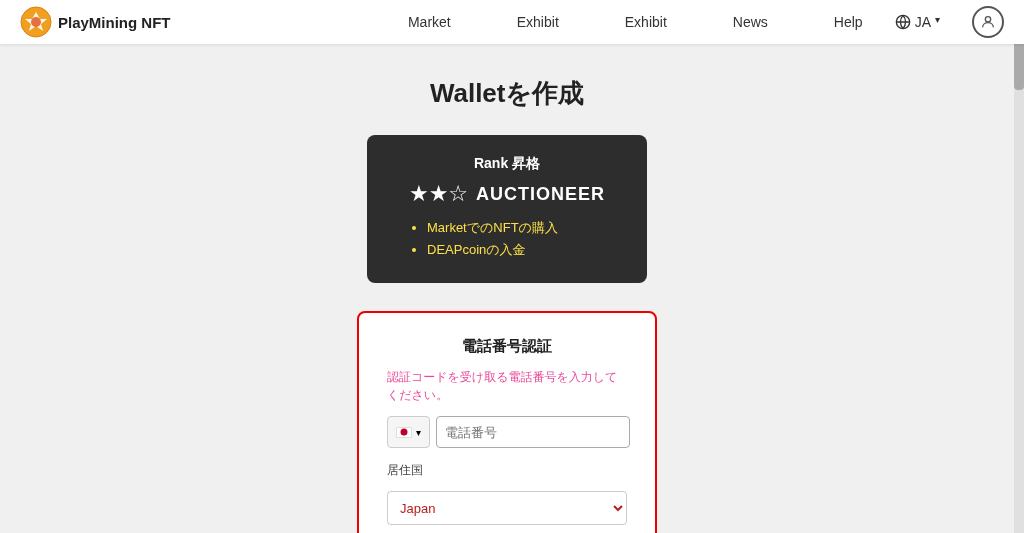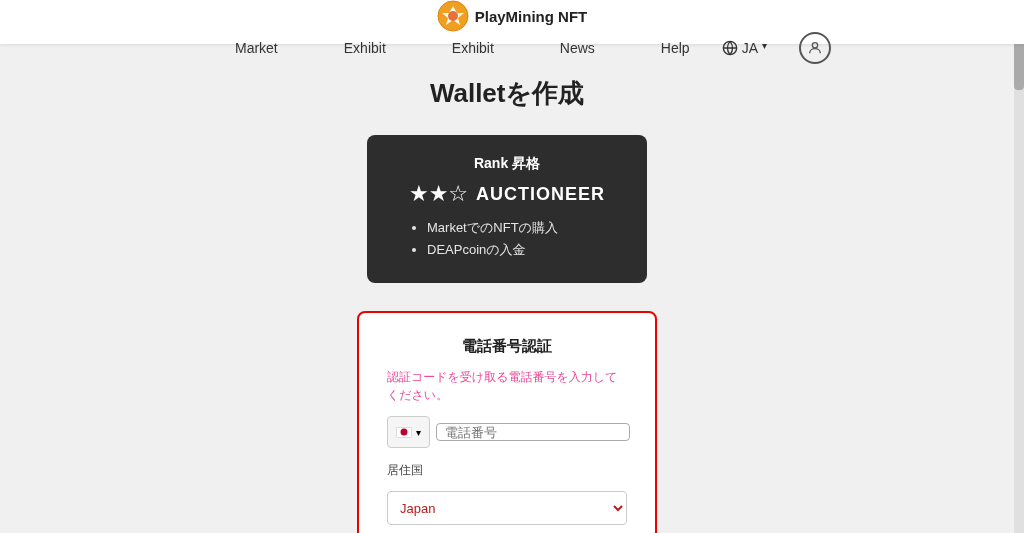--- a/index.html
+++ b/index.html
@@ -13,21 +13,20 @@
     
     .header {
       background: #fff;
       height: 44px;
       display: flex;
       align-items: center;
       padding: 0 20px;
       box-shadow: 0 1px 3px rgba(0,0,0,0.1);
       position: relative;
       z-index: 10;
-      flex-direction: column;
     }
     .header-logo {
       display: flex;
       align-items: center;
       gap: 6px;
       font-weight: 700;
       font-size: 15px;
       color: #222;
       flex: 1;
     }
@@ -130,21 +129,21 @@
       font-size: 18px;
       font-weight: 700;
       letter-spacing: 1px;
     }
     .rank-features {
       list-style: disc;
       text-align: left;
       padding-left: 20px;
       margin-top: 12px;
       font-size: 13px;
-      color: #e5e5e5;
+      color: #fde047;
     }
     .rank-features li {
       margin-bottom: 4px;
     }
 
     
     .verify-card {
       background: #fff;
       border: 2px solid #e00;
       border-radius: 8px;
@@ -198,21 +197,21 @@
       width: 7px;
       height: 7px;
       background: #bc002d;
       border-radius: 50%;
       top: 50%;
       left: 50%;
       transform: translate(-50%, -50%);
     }
     .phone-input {
       flex: 1;
-      height: 18px;
+      height: 32px;
       border: 1px solid #aaa;
       border-radius: 4px;
       padding: 4px 8px;
       font-size: 13px;
       color: #888;
       background: #fff;
       outline: none;
     }
     .field-label {
       font-size: 12px;

